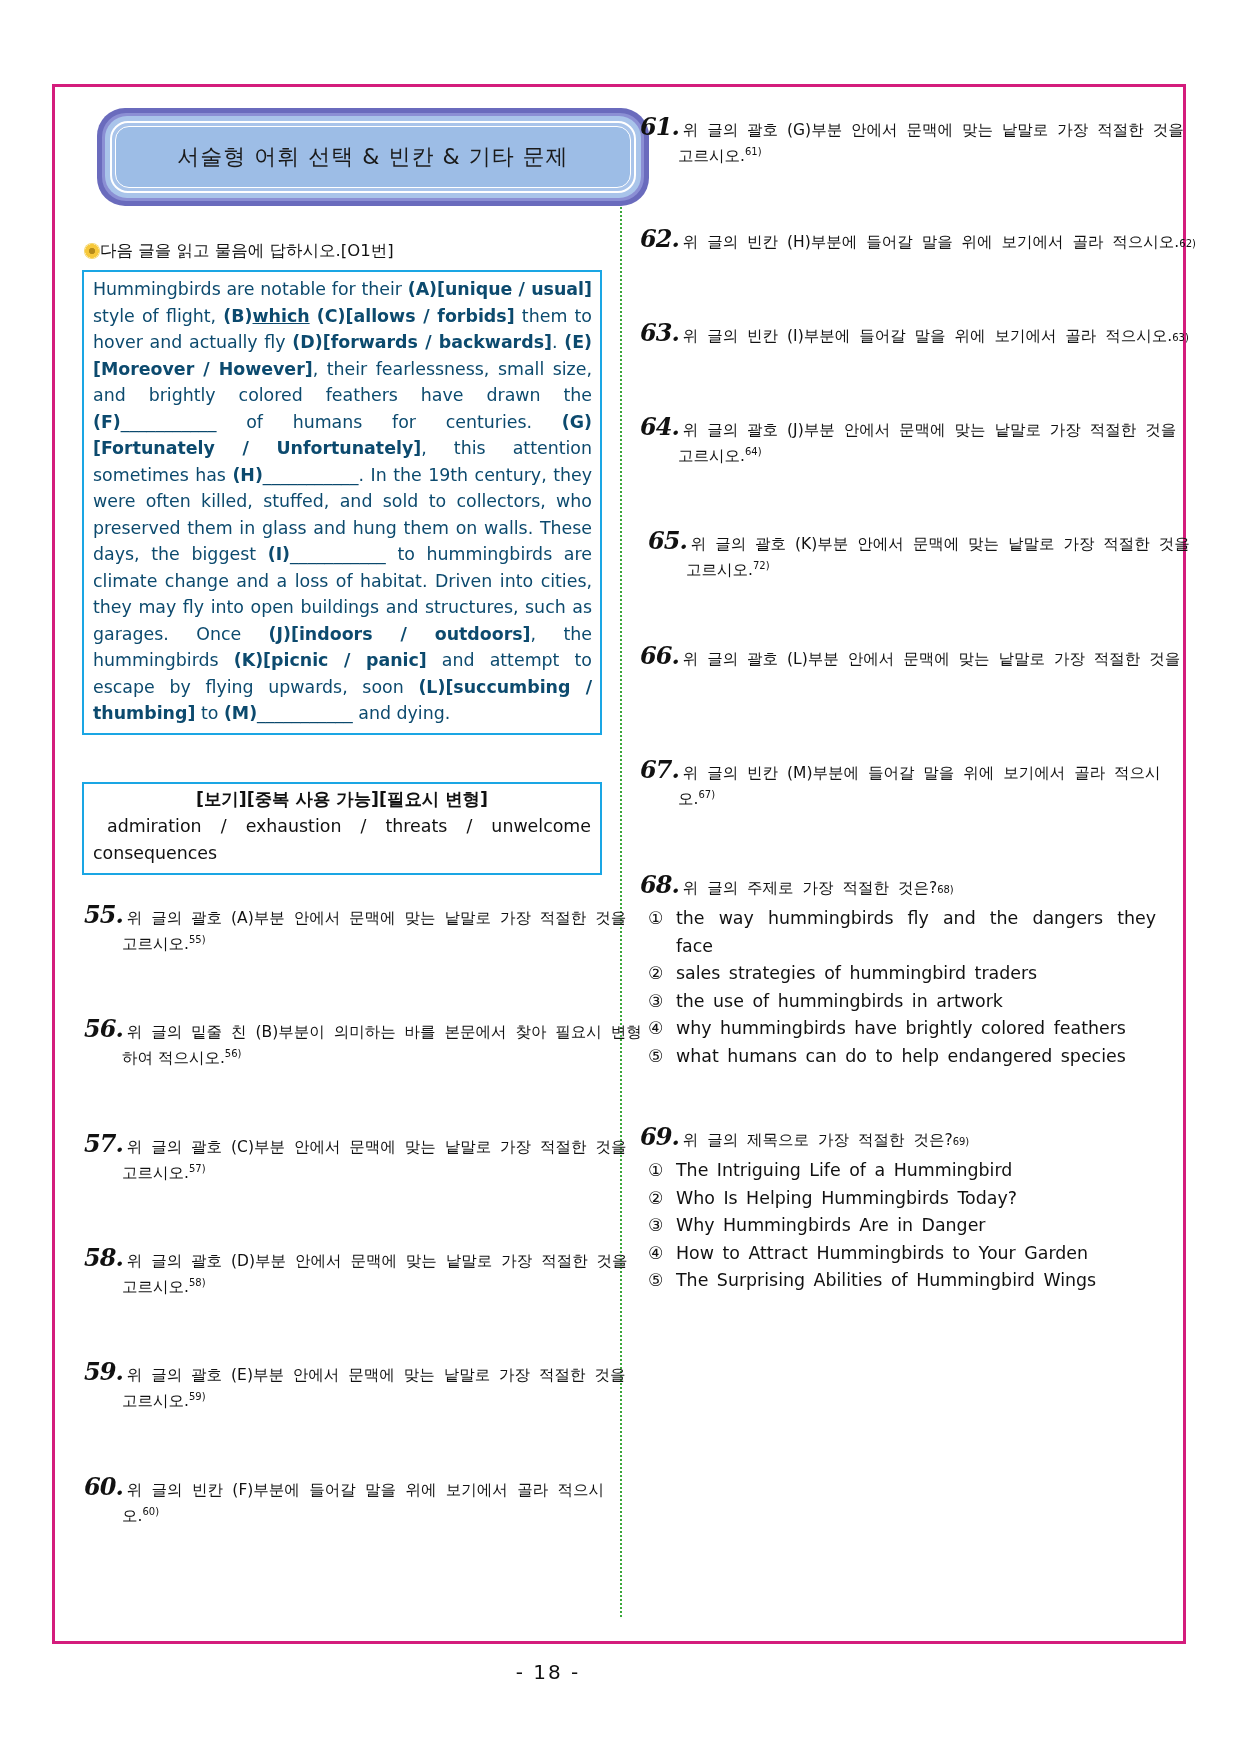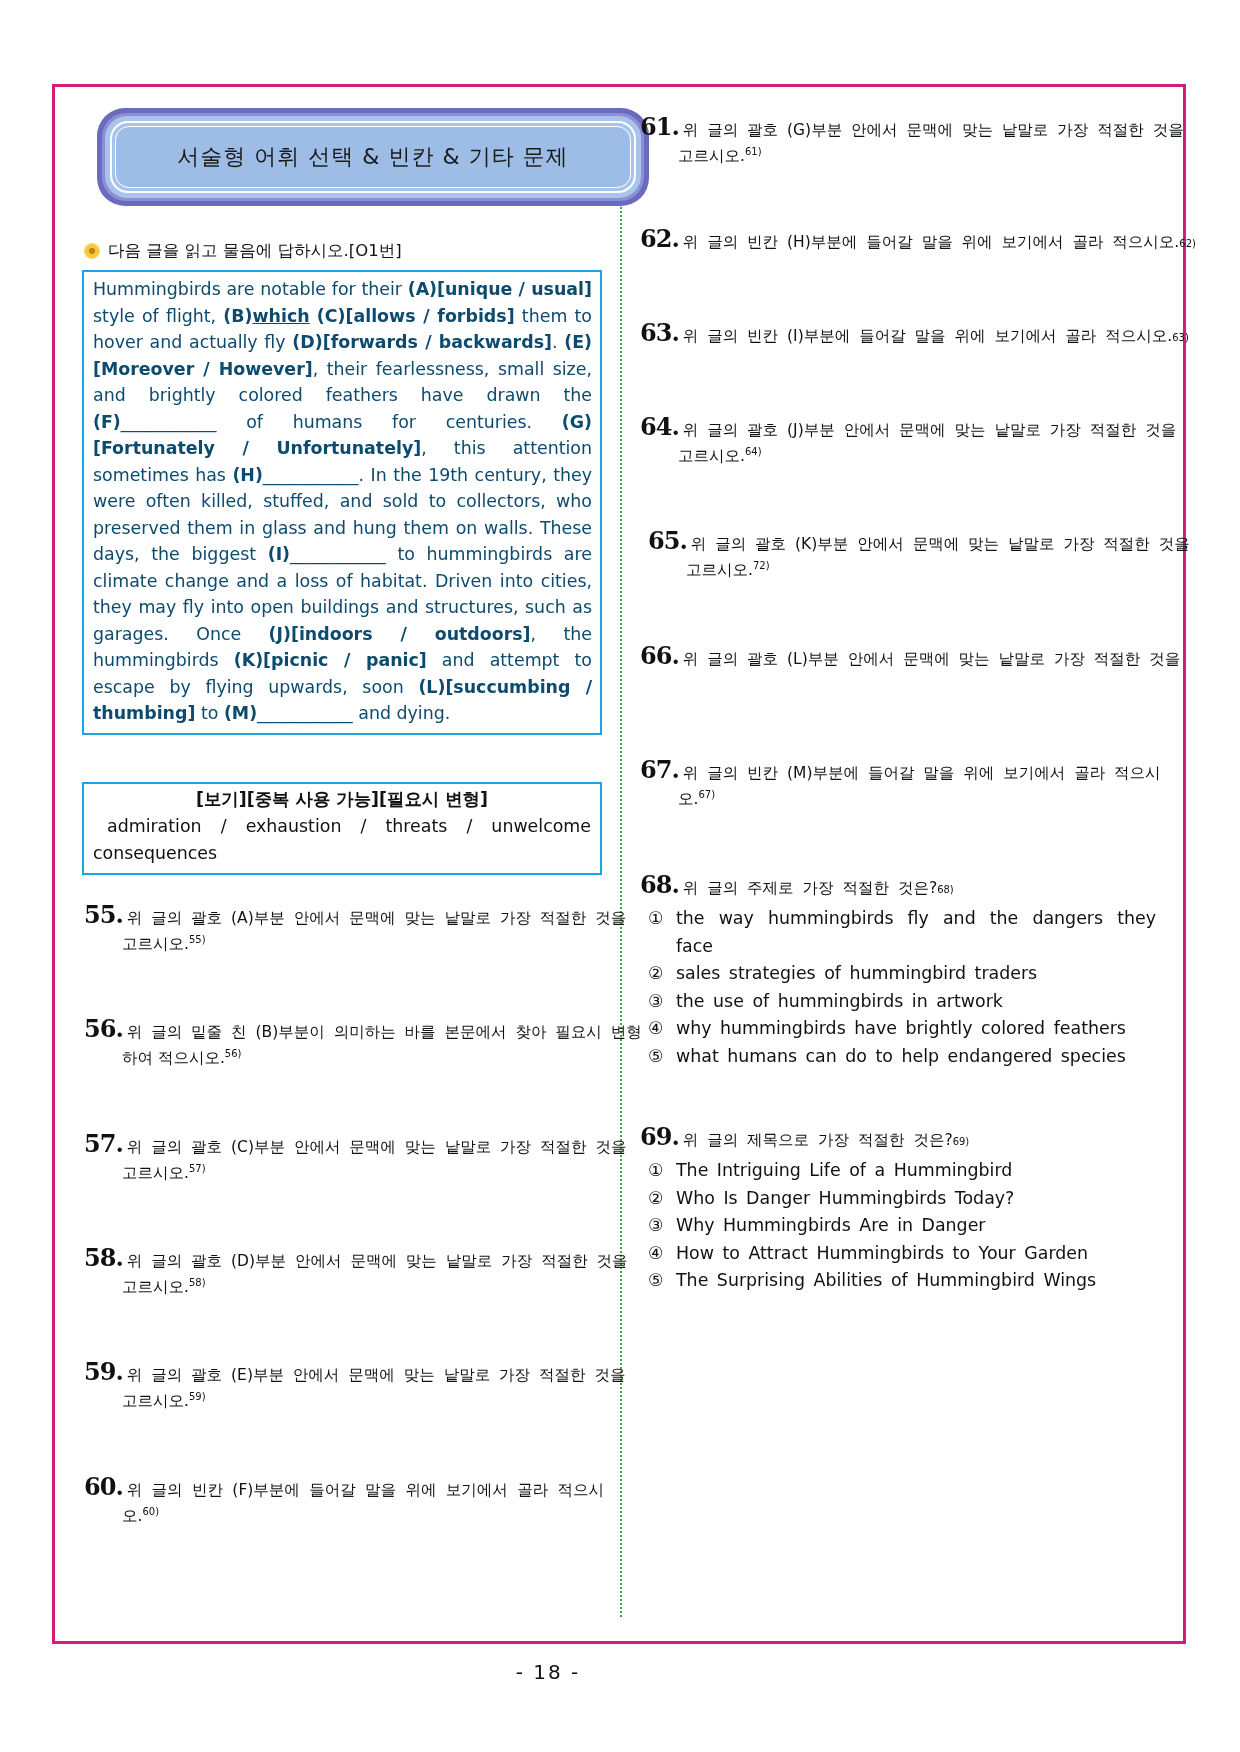--- a/index.html
+++ b/index.html
@@ -26,21 +26,21 @@
     .title-badge .ring2 { width: 100%; height: 100%; box-sizing: border-box; border-radius: 22px;
       background: #a9c4ea; padding: 5px; }
     .title-badge .ring3 { width: 100%; height: 100%; box-sizing: border-box; border-radius: 18px;
       border: 2px solid #ffffff; padding: 3px; }
     .title-badge .ring4 { width: 100%; height: 100%; box-sizing: border-box; border-radius: 14px;
       border: 1.5px solid #ffffff; background: #9dbde6;
       display: flex; align-items: center; justify-content: center;
       font-size: 22px; letter-spacing: 1px; color: #1a1a1a; }
     .instruction {
       position: absolute; left: 84px; top: 240px; font-size: 16.5px;
-      display: flex; align-items: center; gap: 8px;
+      display: flex; align-items: center; 
     }
     .flower {
       width: 16px; height: 16px; border-radius: 50%;
       background: radial-gradient(circle, #b58a1a 0 25%, #f7c83a 30% 60%, transparent 62%);
       box-shadow: 0 0 0 1px #f5d66a inset;
     }
     .passage {
       position: absolute; left: 82px; top: 270px; width: 520px; box-sizing: border-box;
       border: 2.5px solid #1aa6e4; padding: 4px 8px 6px 9px;
       font-family: "DejaVu Sans", sans-serif; font-size: 17.4px; line-height: 26.5px;
@@ -52,21 +52,21 @@
       position: absolute; left: 82px; top: 782px; width: 520px; box-sizing: border-box;
       border: 2.5px solid #1aa6e4; padding: 2px 9px 6px 9px;
       font-size: 17.4px; line-height: 27px; text-align: justify;
     }
     .bogi .head { text-align: center; font-weight: bold; }
     .bogi .words { text-indent: 14px; }
     .q {
       position: absolute; width: 520px; font-size: 15.5px; line-height: 22px; color: #111;
     }
     .q .num {
-      font-family: "DejaVu Serif", "Liberation Serif", serif; font-weight: bold;
+      font-family: "DejaVu Serif", "Liberation Serif", serif; font-style: italic; font-weight: bold;
       font-size: 24px; letter-spacing: -1px; margin-right: 4px;
     }
     .q .line1 { display: flex; align-items: baseline; white-space: nowrap; }
     .q .line1 .txt { flex: 1; text-align: justify; text-align-last: justify; word-spacing: 4px; }
     .q .line2 { padding-left: 38px; }
     .q sup { font-size: 10px; }
     .q .plain { word-spacing: 4px; }
     .choices { margin-top: 4px; font-size: 17.4px; line-height: 27.5px; }
     .choice { display: flex; }
     .choice .mark { width: 28px; padding-left: 8px; flex: none; }
@@ -234,21 +234,21 @@
       <span class="plain">위 글의 제목으로 가장 적절한 것은?</span>
       <sup>69)</sup>
     </div>
   <div class="choices">
     <div class="choice">
         <span class="mark">①</span>
         <span class="ctext">The Intriguing Life of a Hummingbird</span>
       </div>
     <div class="choice">
         <span class="mark">②</span>
-        <span class="ctext">Who Is Danger Hummingbirds Today?</span>
+        <span class="ctext">Who Is Helping Hummingbirds Today?</span>
       </div>
     <div class="choice">
         <span class="mark">③</span>
         <span class="ctext">Why Hummingbirds Are in Danger</span>
       </div>
     <div class="choice">
         <span class="mark">④</span>
         <span class="ctext">How to Attract Hummingbirds to Your Garden</span>
       </div>
     <div class="choice">

